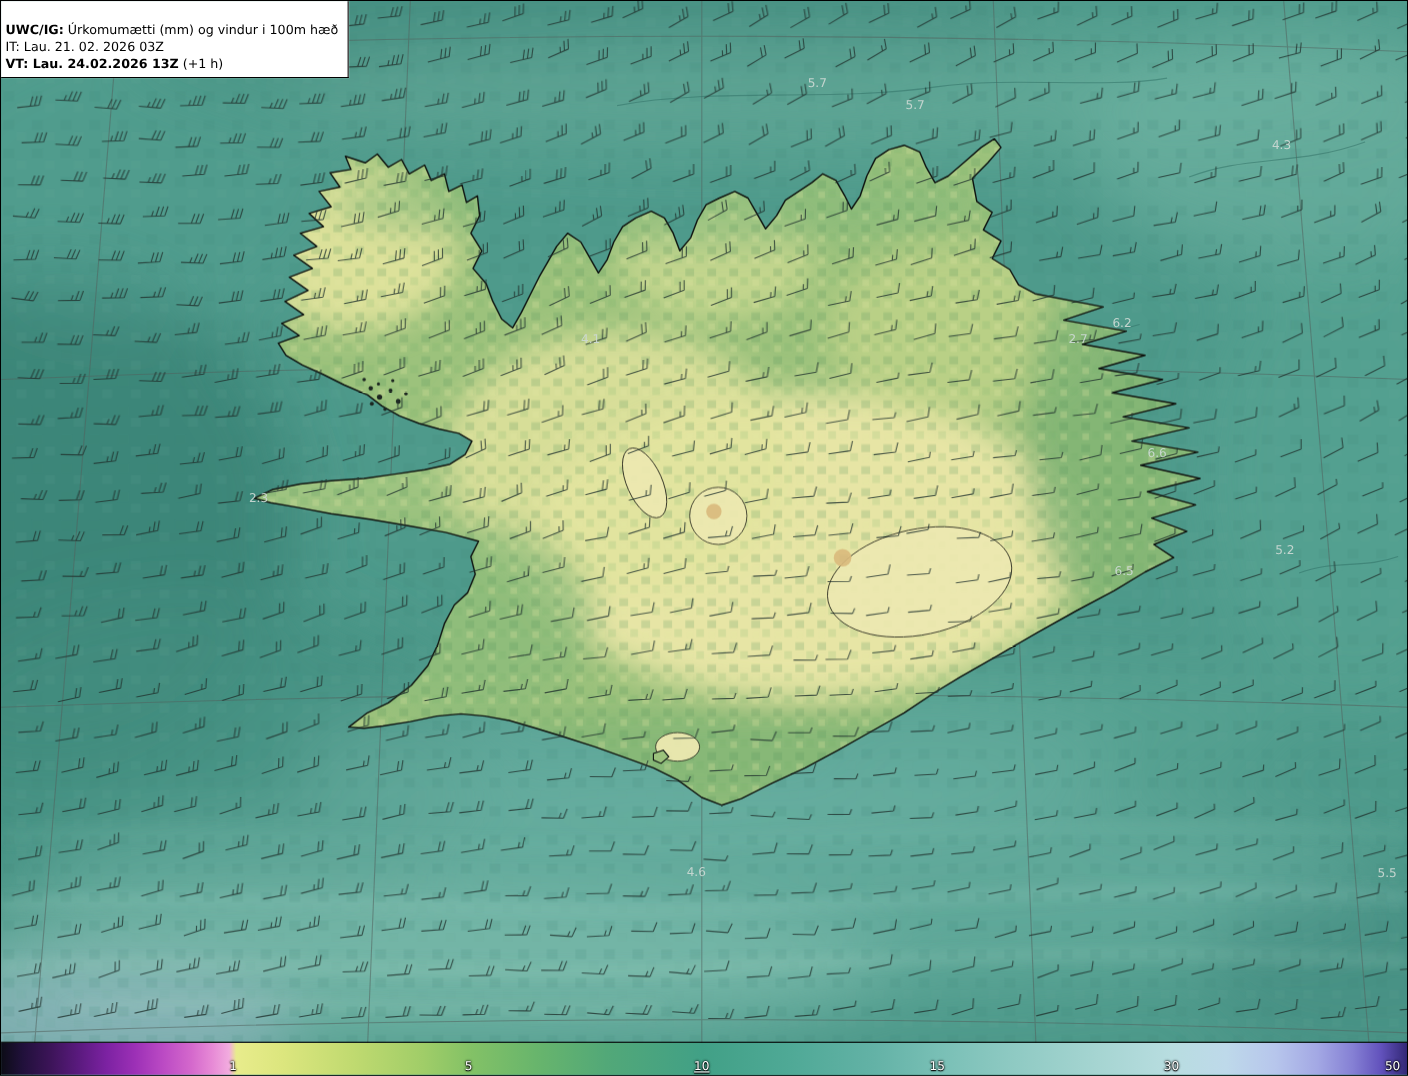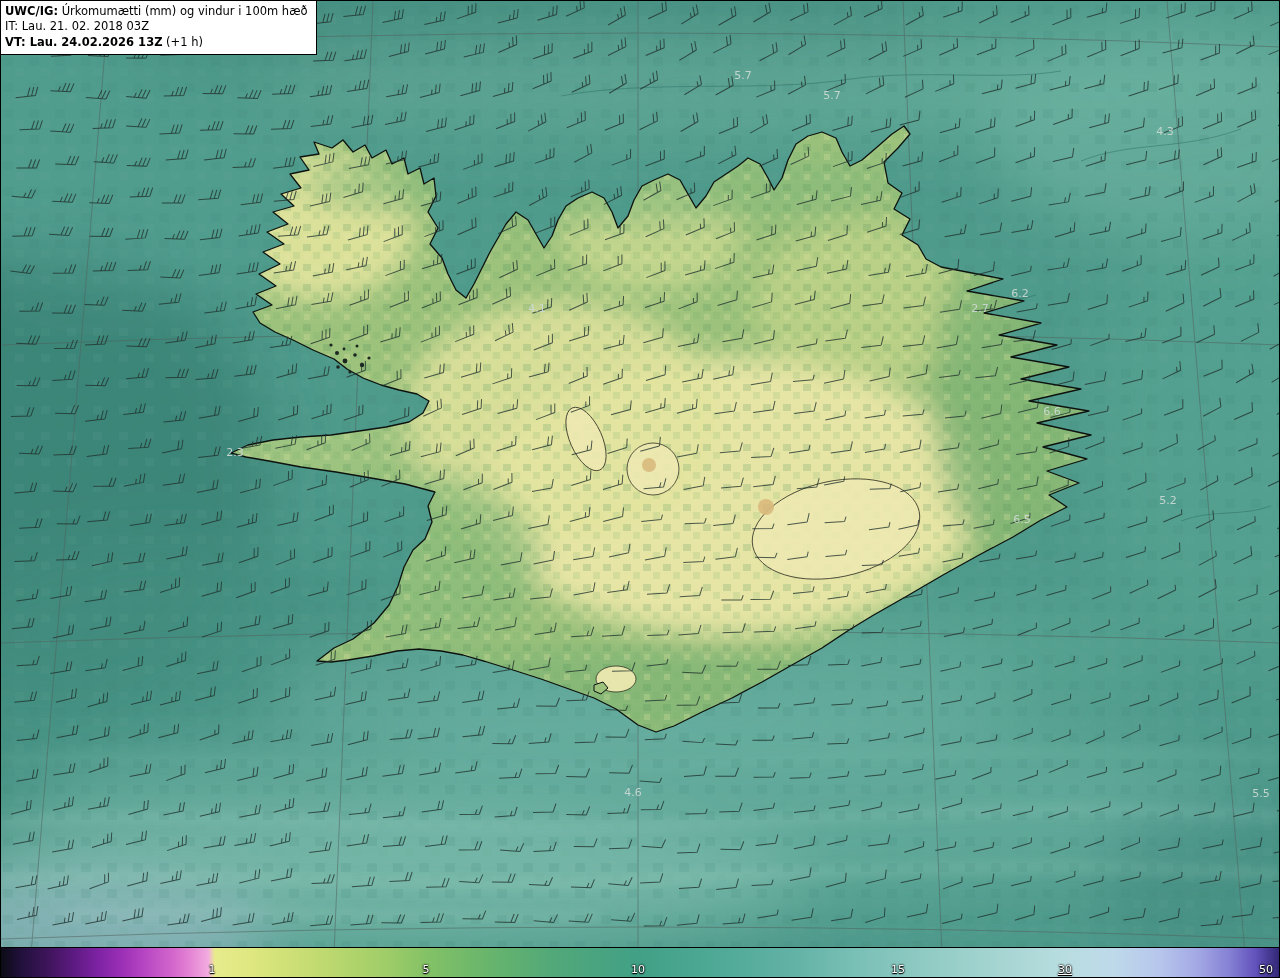--- a/index.html
+++ b/index.html
@@ -8,21 +8,21 @@
     box-sizing:border-box;border:1px solid #000;
     background:var(--ocean,#4e9a8b);
     font-family:"DejaVu Sans","Liberation Sans",sans-serif;
   }
   .screen svg{position:absolute;top:0;left:0;display:block;}
 
   
   .legend{
     position:absolute;top:0;left:0;z-index:6;
     background:#ffffff;border:1px solid #000;border-top:none;border-left:none;
-    padding:3px 8px 4px 4px;font-size:11.5px;line-height:1.33;color:#000;
+    padding:19px 8px 4px 4px;font-size:11.5px;line-height:1.33;color:#000;
     white-space:nowrap;
   }
   .legend .b{font-weight:bold;}
 
   
   .colorbar{
     position:absolute;left:0;bottom:0;width:1280px;height:30px;z-index:5;
     border-top:1px solid #000;box-sizing:border-box;
   }
   .cb-tick{
@@ -2935,30 +2935,30 @@
         <text x="234" y="455">2.3</text>
         <text x="1260" y="796">5.5</text>
         <text x="632" y="795">4.6</text>
       </g>
   </svg>
 
   <div class="legend">
     <div>
       <span class="b">UWC/IG:</span><span> Úrkomumætti (mm) og vindur i 100m hæð</span>
     </div>
-    <div>IT: Lau. 21. 02. 2018 03Z</div>
+    <div>IT: Lau. 21. 02. 2026 03Z</div>
     <div>
       <span class="b">VT:</span><span class="b"> Lau. 24.02.2026 13Z</span><span> (+1 h)</span>
     </div>
   </div>
 
   <div class="colorbar" id="colorbar" style="background: linear-gradient(to right, rgb(12, 12, 22) 0%, rgb(32, 16, 58) 1.5%, rgb(60, 20, 88) 3.5%, rgb(90, 26, 126) 5.5%, rgb(124, 34, 162) 7.5%, rgb(156, 48, 182) 9.5%, rgb(187, 74, 196) 11.5%, rgb(212, 104, 204) 13.5%, rgb(231, 138, 214) 15%, rgb(242, 172, 223) 16.2%, rgb(232, 236, 140) 16.7%, rgb(220, 230, 126) 20%, rgb(192, 218, 112) 25%, rgb(160, 205, 104) 30%, rgb(132, 194, 102) 33.2%, rgb(104, 181, 108) 38%, rgb(82, 168, 120) 43%, rgb(65, 160, 134) 49.8%, rgb(79, 169, 150) 56%, rgb(99, 178, 166) 62%, rgb(120, 191, 181) 66.5%, rgb(143, 202, 195) 72%, rgb(166, 213, 210) 78%, rgb(184, 221, 224) 83.1%, rgb(190, 217, 234) 87%, rgb(183, 198, 236) 90.5%, rgb(163, 168, 228) 93.5%, rgb(133, 128, 212) 96%, rgb(98, 82, 188) 98%, rgb(46, 36, 112) 100%);">
     <div id="colorbar-ticks">
         <div class="cb-tick" style="left: 211px;">1</div>
         <div class="cb-tick" style="left: 425px;">5</div>
-        <div class="cb-tick" style="left: 637px;">10</div>
-        <div class="cb-tick" style="left: 851px; margin-left: 46px;">15</div>
-        <div class="cb-tick" style="left: 1064px; text-decoration: underline;">30</div>
+        <div class="cb-tick" style="left: 637px; text-decoration: underline;">10</div>
+        <div class="cb-tick" style="left: 851px;">15</div>
+        <div class="cb-tick" style="left: 1064px;">30</div>
         <div class="cb-tick" style="left: 1272px; transform: translateX(-100%);">50</div>
       </div>
   </div>
 
 </div>
 
 </body></html>

